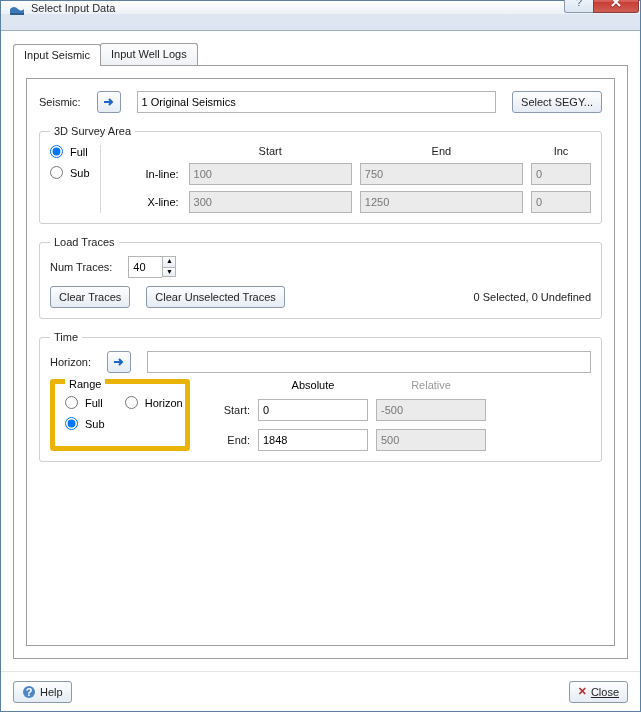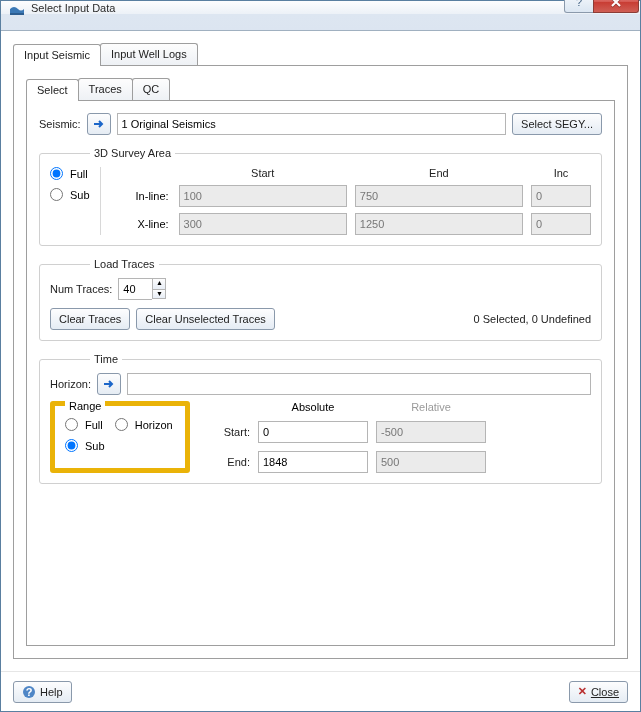--- a/index.html
+++ b/index.html
@@ -12,28 +12,28 @@
   .winbtn { height: 20px; border: 1px solid #8a99ab; border-top: none; background: linear-gradient(to bottom,#f6f9fc,#dbe6f2); margin-left: -1px; display: flex; align-items: center; justify-content: center; position: relative; top: -5px; }
   .winbtn.help { width: 30px; border-bottom-left-radius: 3px; }
   .winbtn.close { width: 46px; border-bottom-right-radius: 3px; background: linear-gradient(to bottom,#e9a0a0 0%, #d65b54 45%, #c83b32 46%, #cf5f55 100%); border-color:#8c3c36; color:#fff; margin-right:1px; }
   .winbtn.close svg { filter: drop-shadow(0 1px 0 rgba(0,0,0,0.3)); }
   .content { flex: 1; padding: 12px; display: flex; flex-direction: column; }
   .outer-tabs, .inner-tabs { display:flex; flex-direction: column; flex:1; }
   .tabstrip { display:flex; position: relative; z-index:2; }
   .tab { padding: 4px 10px; border:1px solid #9e9e9e; border-bottom:none; background: linear-gradient(to bottom,#fdfdfd,#eef1f5); margin-right:-1px; border-radius: 3px 3px 0 0; cursor: default; color:#222; }
   .tab.active { background:#fff; position:relative; top:1px; padding-bottom:5px; }
   .tabpanel { border:1px solid #9e9e9e; flex:1; background:#fff; padding:12px; display:flex; flex-direction:column; gap:8px; }
-  .row { display:flex; align-items:center; gap:6px; }
+  .row { display:flex; align-items:center; gap:16px; }
   .label { color:#222; }
   .arrow-btn { width:24px; height:22px; border:1px solid #8a99ab; border-radius:3px; background:linear-gradient(to bottom,#fdfdfe,#e5ecf4); display:flex; align-items:center; justify-content:center; }
   .text-input { height:22px; border:1px solid #b5b5b5; padding:0 4px; background:#fff; }
   .text-input.disabled { background:#ebebeb; color:#777; }
   .btn { height:22px; border:1px solid #8a99ab; border-radius:3px; background:linear-gradient(to bottom,#fdfdfe,#e5ecf4); padding:0 8px; display:inline-flex; align-items:center; gap:4px; cursor:default; color:#222; }
   fieldset { border:1px solid #d0d0d0; border-radius:3px; padding:8px 10px 10px 10px; margin:0; }
-  legend { padding:0 4px; color:#222;margin-left:40px; }
+  legend { padding:0 4px; color:#222; }
   .radio-col { display:flex; flex-direction:column; gap:8px; padding-right:10px; border-right:1px solid #d8d8d8; margin-right:8px; }
   .radio-row { display:flex; align-items:center; gap:4px; }
   input[type=radio] { margin:0 3px 0 0; }
   .survey-grid { display:grid; grid-template-columns: 56px 1fr 1fr 60px; gap:6px 8px; align-items:center; flex:1; }
   .survey-grid .hdr { text-align:center; color:#222; }
   .survey-grid .rlabel { text-align:right; padding-right:2px; }
   .spinner { display:flex; }
   .spinner input { width:34px; height:22px; border:1px solid #b5b5b5; border-right:none; padding:0 4px; }
   .spin-btns { display:flex; flex-direction:column; }
   .spin-btns div { width:14px; height:10px; border:1px solid #b5b5b5; background:linear-gradient(to bottom,#fdfdfd,#e8eef6); font-size:7px; line-height:8px; text-align:center; }
@@ -79,25 +79,20 @@
 
   <div class="content">
     <div class="outer-tabs">
       <div class="tabstrip">
         <div class="tab active">Input Seismic</div>
         <div class="tab">Input Well Logs</div>
       </div>
       <div class="tabpanel">
 
         <div class="inner-tabs">
-          <div class="tabstrip">
-            <div class="tab active">Select</div>
-            <div class="tab">Traces</div>
-            <div class="tab">QC</div>
-          </div>
           <div class="tabpanel" style="gap:12px;">
 
             <div class="row">
               <span class="label">Seismic:</span>
               <div class="arrow-btn">
                 <svg width="14" height="12" viewBox="0 0 14 12">
                     <path d="M2 6 H9 M7 3 L10 6 L7 9" stroke="#1b66c9" stroke-width="2" fill="none"></path>
                   </svg>
               </div>
               <input class="text-input" style="flex: 1 1 0%;" value="1 Original Seismics">

